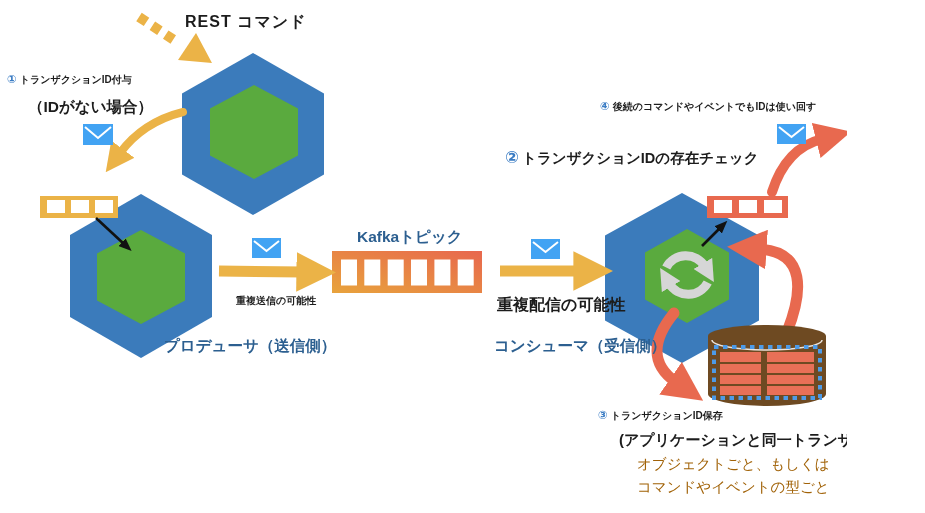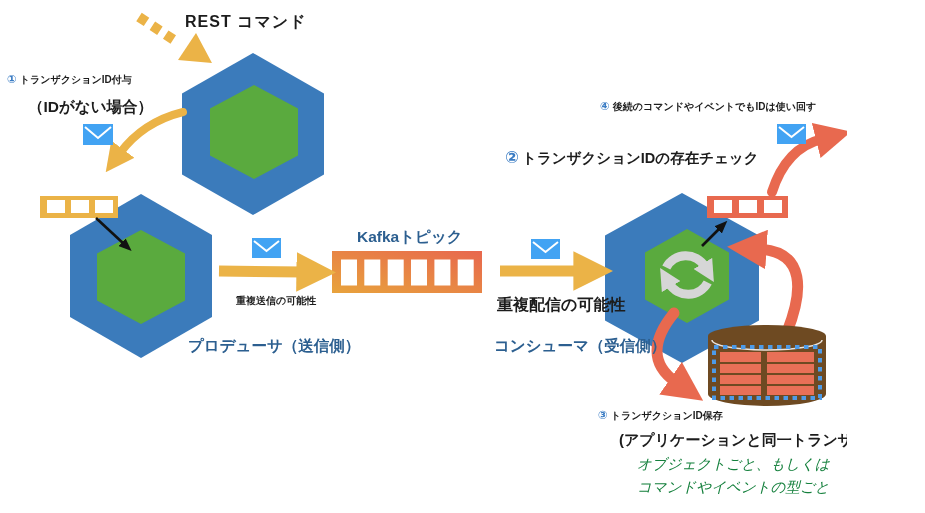--- a/index.html
+++ b/index.html
@@ -5,21 +5,21 @@
   html,body{margin:0;padding:0;background:#ffffff;}
   #canvas{
     position:relative;width:847px;height:513px;background:#ffffff;overflow:hidden;
     font-family:"Liberation Sans","DejaVu Sans",sans-serif;
   }
   #diagram-svg{position:absolute;left:0;top:0;width:925px;height:513px;}
   .t{position:absolute;white-space:nowrap;color:#1c1c1c;line-height:1.2;}
   .bold{font-weight:700;}
   .navy{color:#2c5f90;font-weight:700;}
   .badge{color:#3a7cc4;font-weight:700;font-size:1.15em;margin-right:3px;}
-  .note{font-weight:400;color:#15803d;font-style:italic;}
+  .note{font-weight:400;color:#a16207;}
 </style>
 </head>
 <body>
 
 <div id="canvas">
 
   <svg id="diagram-svg" viewBox="0 0 925 513">
     <defs>
       <linearGradient id="kafkaGrad" x1="0" y1="1" x2="1" y2="0">
         <stop offset="0" stop-color="#E8A33C"></stop>
@@ -135,21 +135,21 @@
 
   <div class="t bold" style="left:185px;top:12px;font-size:16px;letter-spacing:1px">REST コマンド</div>
 
   <div class="t bold" style="left:7px;top:73px;font-size:10px">
     <span class="badge">①</span><span>トランザクションID付与</span>
   </div>
   <div class="t bold" style="left:28px;top:98px;font-size:15.5px">（IDがない場合）</div>
 
   <div class="t bold" style="left:236px;top:295px;font-size:10px">重複送信の可能性</div>
 
-  <div class="t navy" style="left:188px;top:337px;font-size:15.5px">プロデューサ（送信側）</div>
+  <div class="t navy" style="left:164px;top:337px;font-size:15.5px">プロデューサ（送信側）</div>
 
   <div class="t navy" style="left:357px;top:228px;font-size:15.5px">Kafkaトピック</div>
 
   <div class="t bold" style="left:497px;top:295px;font-size:16px">重複配信の可能性</div>
 
   <div class="t navy" style="left:494px;top:337px;font-size:15.5px">コンシューマ（受信側）</div>
 
   <div class="t bold" style="left:505px;top:148px;font-size:14.5px">
     <span class="badge">②</span><span>トランザクションIDの存在チェック</span>
   </div>

